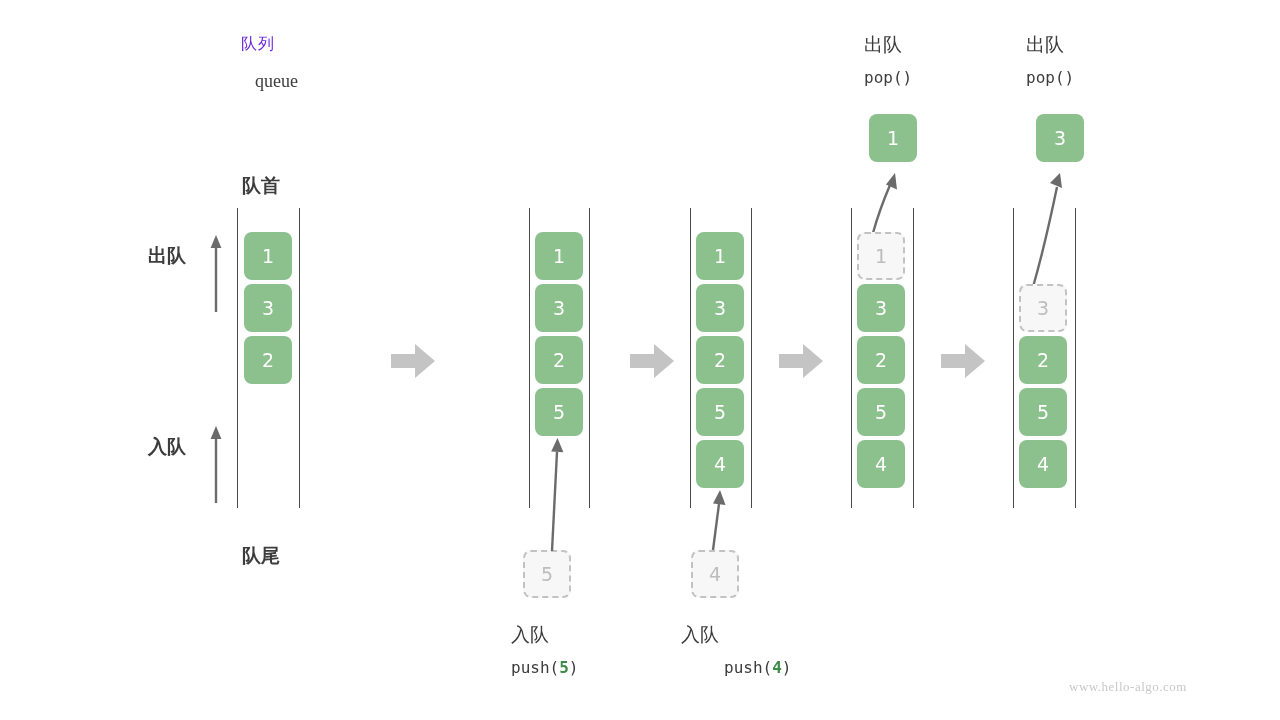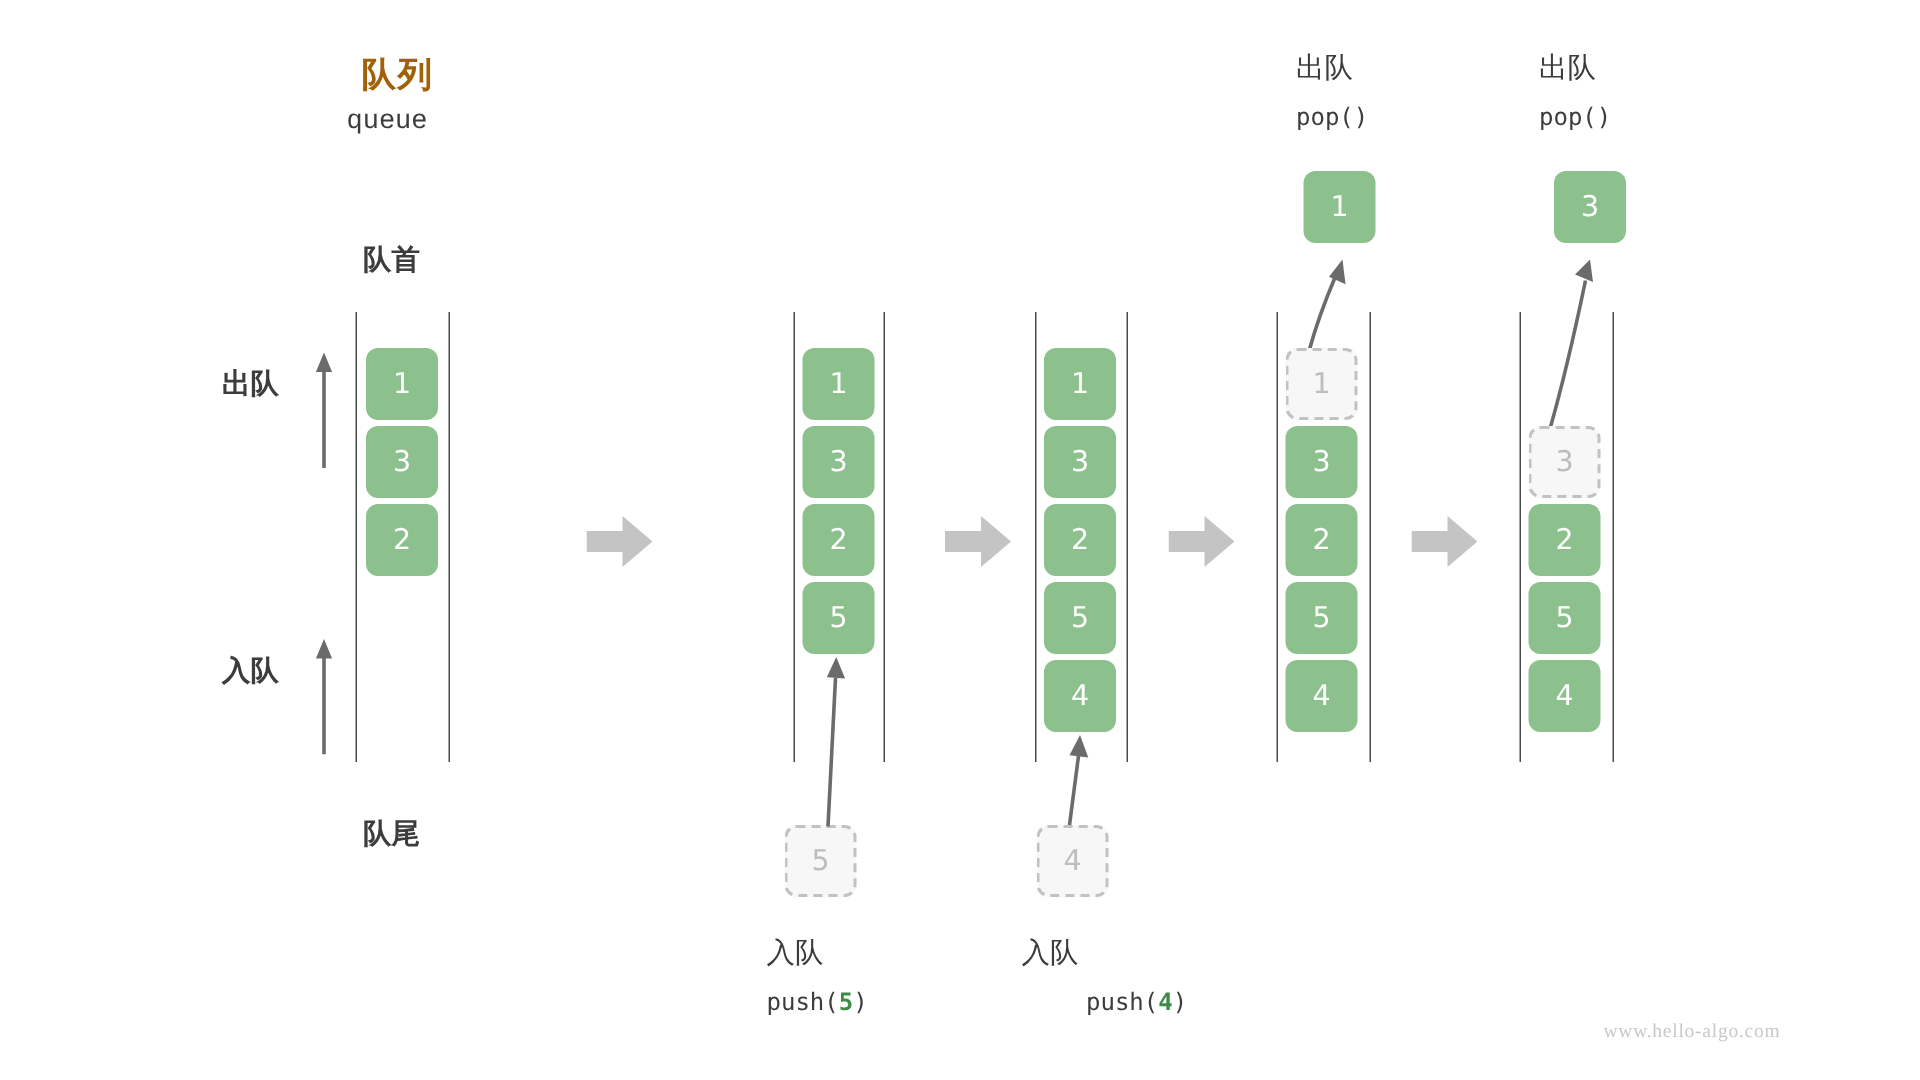--- a/index.html
+++ b/index.html
@@ -15,32 +15,33 @@
     overflow: hidden;
     font-family: "DejaVu Sans", "Liberation Sans", sans-serif;
     color: #3c3c3c;
   }
 
   
   .abs { position: absolute; }
 
   
   .title-cn {
-    font-size: 23px;
-    font-weight: 700;
-    color: #a16207;
+    font-size: 16px;
+    font-weight: 400;
+    color: #6d28d9;
     letter-spacing: 1px;
     white-space: nowrap;
   }
   .title-en {
     font-size: 18px;
     font-weight: 400;
     color: #3c3c3c;
-    font-family: Liberation Mono, monospace;
-    white-space: nowrap;
+    font-family: Liberation Serif, serif;
+    white-space: nowrap;
+    margin-left: 24px;
   }
   .label-bold {
     font-size: 19px;
     font-weight: 700;
     color: #3c3c3c;
     white-space: nowrap;
   }
   .op-cn {
     font-size: 19px;
     font-weight: 400;
@@ -110,21 +111,21 @@
     overflow: visible;
     pointer-events: none;
   }
 </style>
 </head>
 <body>
 
 <div class="abs title-cn" style="left:241px; top:34px;">队列</div>
 <div class="abs title-en" style="left:231px; top:71px;">queue</div>
 
-<div class="abs label-bold" style="left:242px; top:160px;">队首</div>
+<div class="abs label-bold" style="left:242px; top:173px;">队首</div>
 <div class="abs label-bold" style="left:242px; top:543px;">队尾</div>
 <div class="abs label-bold" style="left:148px; top:243px;">出队</div>
 <div class="abs label-bold" style="left:148px; top:434px;">入队</div>
 
 <svg class="dir-arrow" style="left:209px; top:234px;" viewBox="0 0 14 78">
   <line x1="7" y1="78" x2="7" y2="12" stroke="#6b6b6b" stroke-width="2.4"></line>
   <polygon points="7,1 1.6,14 12.4,14" fill="#6b6b6b"></polygon>
 </svg>
 <svg class="dir-arrow" style="left:209px; top:425px;" viewBox="0 0 14 78">
   <line x1="7" y1="78" x2="7" y2="12" stroke="#6b6b6b" stroke-width="2.4"></line>

